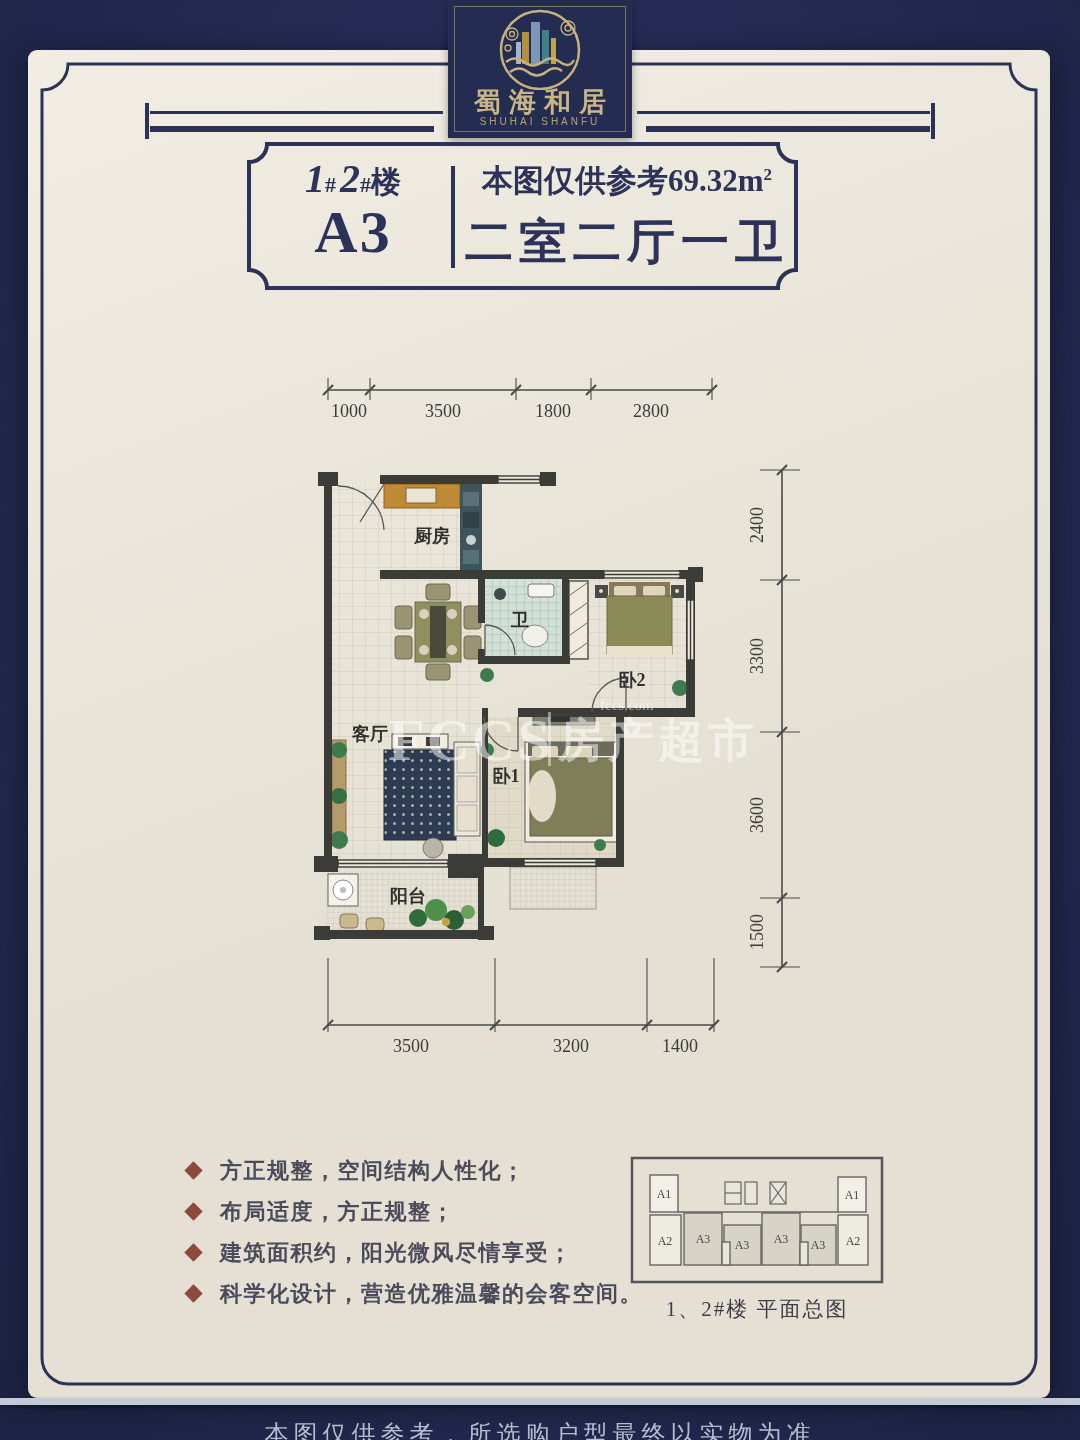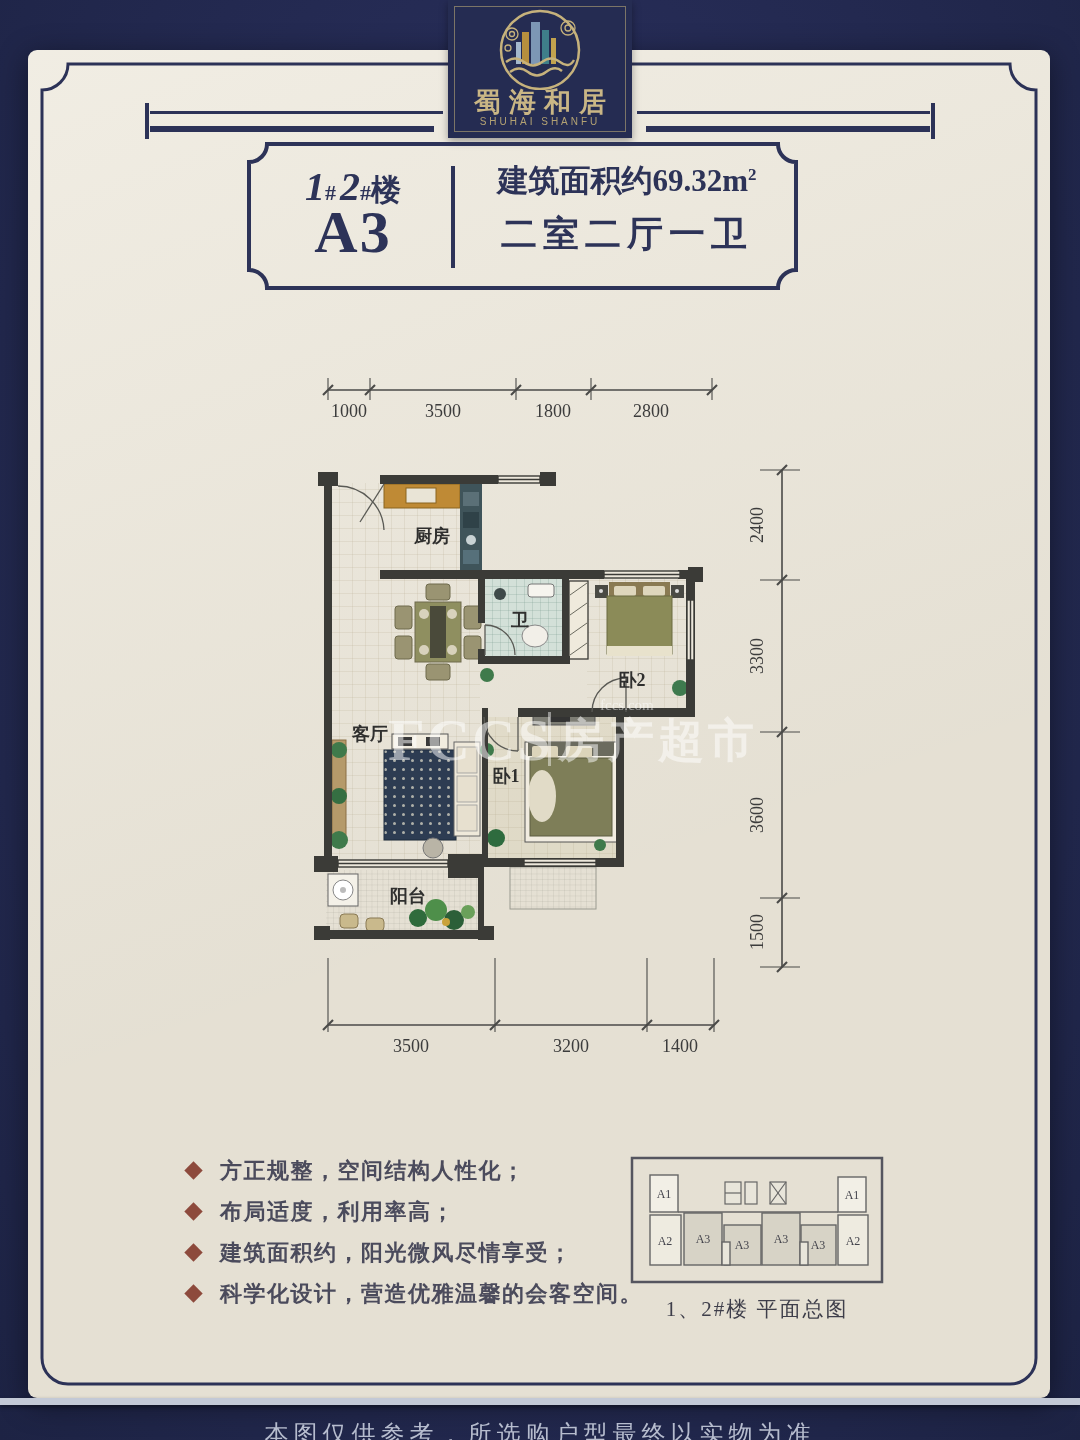--- a/index.html
+++ b/index.html
@@ -19,29 +19,29 @@
   #logo-box .inner-frame{position:absolute;inset:6px;border:1px solid rgba(197,178,120,.55);}
   #logo-cn{position:absolute;left:0;right:0;top:84px;text-align:center;color:#c9b685;
     font-size:27px;font-weight:700;letter-spacing:8px;text-indent:8px;}
   #logo-en{position:absolute;left:0;right:0;top:116px;text-align:center;color:#b3a273;
     font-size:10px;letter-spacing:3px;font-family:"Liberation Sans",sans-serif;}
   
   .flank{background:#2c3257;}
   
   #title-border{left:245px;top:140px;width:555px;height:152px;}
   .tb-text{color:#2d3358;text-align:center;}
-  #tb-building{left:253px;top:163px;width:200px;}
+  #tb-building{left:253px;top:155px;width:200px;}
   #tb-building .num{font-size:40px;font-style:italic;font-weight:700;}
   #tb-building .hash{font-size:22px;font-weight:700;}
   #tb-building .suf{font-size:30px;font-weight:700;}
   #tb-unit{left:253px;top:198px;width:200px;font-size:60px;font-weight:700;letter-spacing:2px;}
   #tb-divider{left:451px;top:166px;width:4px;height:102px;background:#2d3358;}
   #tb-area{left:462px;top:160px;width:330px;font-size:31px;font-weight:700;}
   #tb-area sup{font-size:17px;}
-  #tb-rooms{left:462px;top:210px;width:330px;font-size:36px;font-weight:700;letter-spacing:6px;}
+  #tb-rooms{left:462px;top:210px;width:330px;font-size:48px;font-weight:700;letter-spacing:6px;}
   
   #features{left:183px;top:1150px;width:560px;}
   .feature{display:flex;align-items:center;height:41px;}
   .diamond{width:13px;height:13px;background:#8d4a3c;transform:rotate(45deg);margin:0 20px 0 4px;flex:0 0 13px;}
   .feature-text{font-size:22px;font-weight:600;color:#4b4b5c;letter-spacing:1.5px;white-space:nowrap;}
   
   #bottom-strip{left:0;top:1398px;width:1080px;height:7px;background:#c3c9d6;box-shadow:0 2px 4px rgba(0,0,0,.4);}
   #disclaimer{left:0;top:1418px;width:1080px;text-align:center;font-size:24px;letter-spacing:5px;
     color:rgba(216,222,236,.82);}
   svg text{font-family:"Liberation Serif","DejaVu Sans",serif;}
@@ -92,21 +92,21 @@
 <svg class="abs" id="title-border" viewBox="0 0 555 152">
   <path d="M 22 4 H 533 A 18 18 0 0 0 551 22 V 130 A 18 18 0 0 0 533 148 H 22 A 18 18 0 0 0 4 130 V 22 A 18 18 0 0 0 22 4 Z" fill="none" stroke="#2d3358" stroke-width="4"></path>
 </svg>
 <div class="abs tb-text" id="tb-building">
   <span class="num">1</span><span class="hash">#</span>
   <span class="num">2</span><span class="hash">#</span><span class="suf">楼</span>
 </div>
 <div class="abs tb-text" id="tb-unit">A3</div>
 <div class="abs" id="tb-divider"></div>
 <div class="abs tb-text" id="tb-area">
-  <span>建筑面积约</span><span>69.32</span><span>m</span><sup>2</sup>
+  <span>本图仅供参考</span><span>69.32</span><span>m</span><sup>2</sup>
 </div>
 <div class="abs tb-text" id="tb-rooms">二室二厅一卫</div>
 
 <svg class="abs" style="left:300px;top:370px" width="520" height="710" viewBox="0 0 520 710">
   <defs>
     <pattern id="g12" width="13" height="13" patternUnits="userSpaceOnUse">
       <path d="M13 0 H0 V13" fill="none" stroke="rgba(165,155,125,.32)" stroke-width="1"></path>
     </pattern>
     <pattern id="g5" width="5.5" height="5.5" patternUnits="userSpaceOnUse">
       <path d="M5.5 0 H0 V5.5" fill="none" stroke="rgba(150,150,140,.38)" stroke-width="0.8"></path>
@@ -355,21 +355,21 @@
   </g>
 </svg>
 
 <div class="abs" id="features">
   <div class="feature">
     <span class="diamond"></span>
     <span class="feature-text">方正规整，空间结构人性化；</span>
   </div>
   <div class="feature">
     <span class="diamond"></span>
-    <span class="feature-text">布局适度，利用率高；</span>
+    <span class="feature-text">布局适度，方正规整；</span>
   </div>
   <div class="feature">
     <span class="diamond"></span>
     <span class="feature-text">建筑面积约，阳光微风尽情享受；</span>
   </div>
   <div class="feature">
     <span class="diamond"></span>
     <span class="feature-text">科学化设计，营造优雅温馨的会客空间。</span>
   </div>
 </div>

